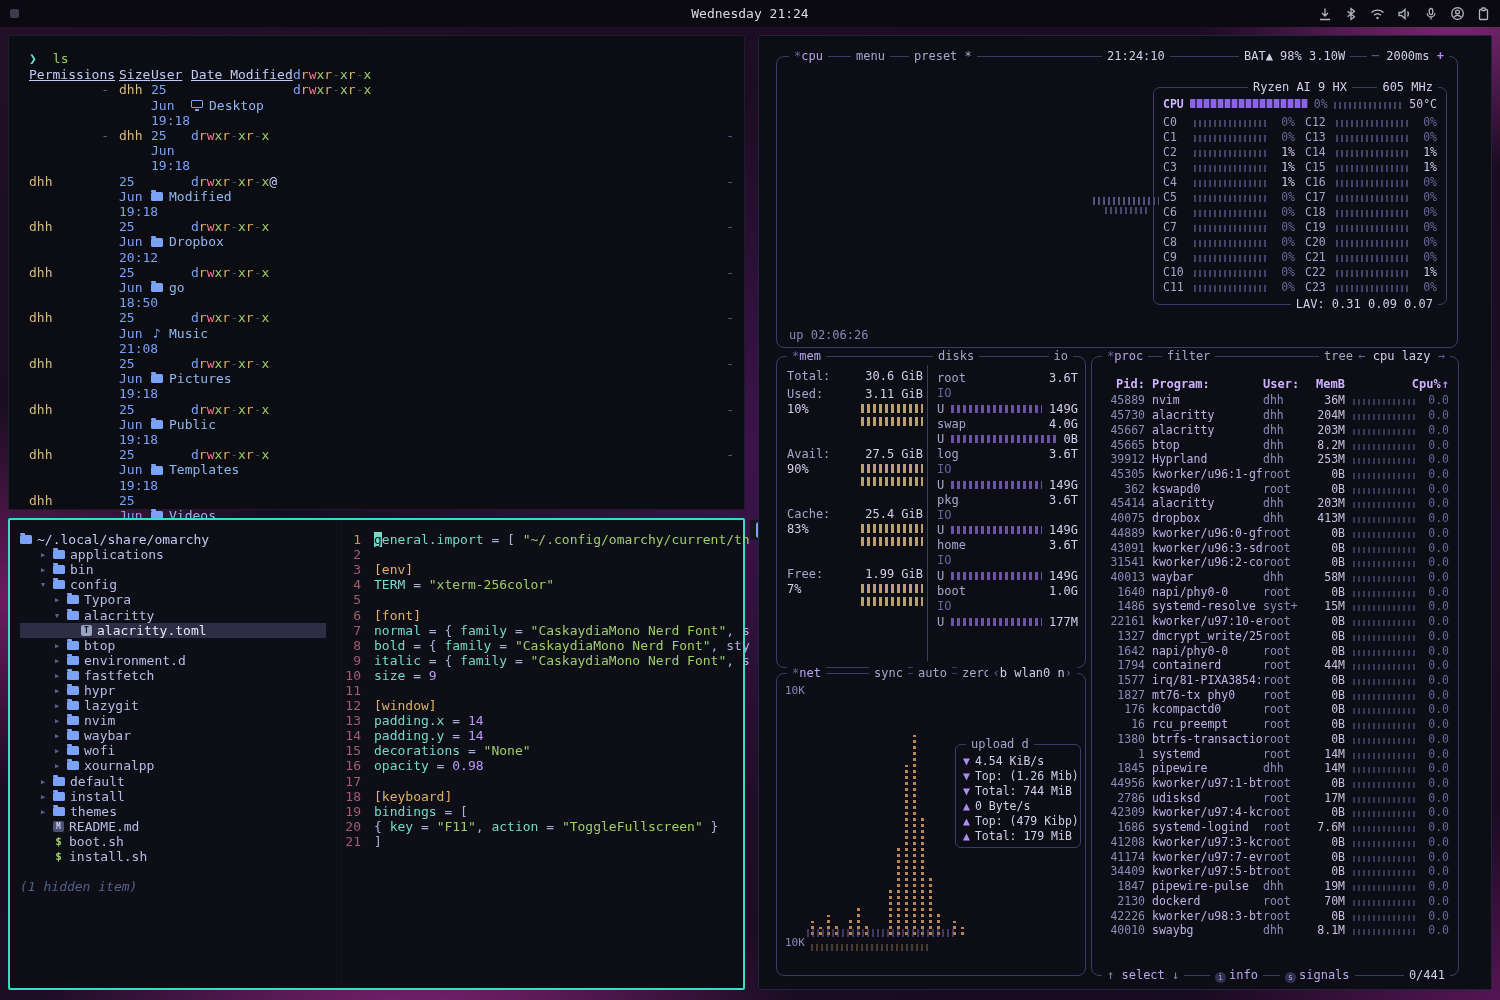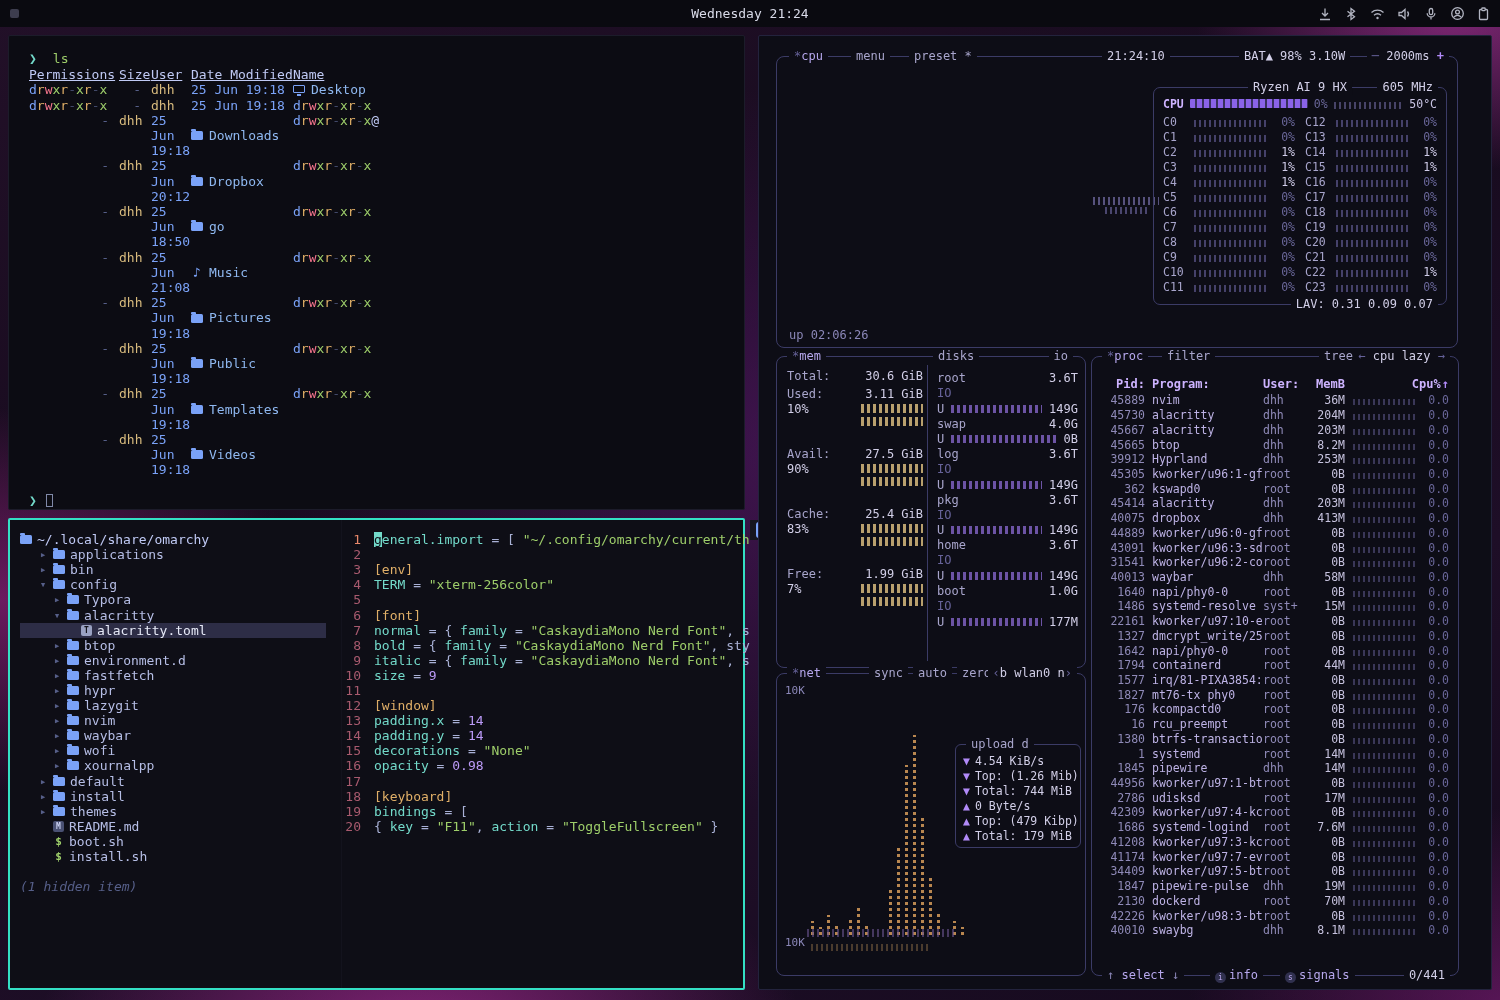--- a/index.html
+++ b/index.html
@@ -224,40 +224,39 @@
 
   <div class="win win-ls">
     <div>
       <span class="prompt">❯</span><span class="cmd">ls</span>
     </div>
     <div class="ls-grid" id="ls-grid">
         <div class="ls-h"><span class="ls-hu">Permissions</span></div>
         <div class="ls-h"><span class="ls-hu">Size</span></div>
         <div class="ls-h"><span class="ls-hu">User</span></div>
         <div class="ls-h"><span class="ls-hu">Date Modified</span></div>
-        <div class="ls-h"><span class="ls-hu">Name</span></div>
         <div class="ls-perm"><span class="p-d">d</span><span class="p-r">r</span><span class="p-w">w</span><span class="p-x">x</span><span class="p-r">r</span><span class="p-n">-</span><span class="p-x">x</span><span class="p-r">r</span><span class="p-n">-</span><span class="p-x">x</span></div>
         <div class="ls-size">-</div>
         <div class="ls-user">dhh</div>
         <div class="ls-date">25 Jun 19:18</div>
         <div class="ls-name">
           <span class="desk-ic"></span>
           <span>Desktop</span>
         </div>
         <div class="ls-perm"><span class="p-d">d</span><span class="p-r">r</span><span class="p-w">w</span><span class="p-x">x</span><span class="p-r">r</span><span class="p-n">-</span><span class="p-x">x</span><span class="p-r">r</span><span class="p-n">-</span><span class="p-x">x</span></div>
         <div class="ls-size">-</div>
         <div class="ls-user">dhh</div>
         <div class="ls-date">25 Jun 19:18</div>
         <div class="ls-perm"><span class="p-d">d</span><span class="p-r">r</span><span class="p-w">w</span><span class="p-x">x</span><span class="p-r">r</span><span class="p-n">-</span><span class="p-x">x</span><span class="p-r">r</span><span class="p-n">-</span><span class="p-x">x</span></div>
         <div class="ls-size">-</div>
         <div class="ls-user">dhh</div>
         <div class="ls-date">25 Jun 19:18</div>
         <div class="ls-name">
           <span class="fold-ic"></span>
-          <span>Downloads</span>
+          <span>Modified</span>
         </div>
         <div class="ls-perm"><span class="p-d">d</span><span class="p-r">r</span><span class="p-w">w</span><span class="p-x">x</span><span class="p-r">r</span><span class="p-n">-</span><span class="p-x">x</span><span class="p-r">r</span><span class="p-n">-</span><span class="p-x">x</span><span class="p-a">@</span></div>
         <div class="ls-size">-</div>
         <div class="ls-user">dhh</div>
         <div class="ls-date">25 Jun 20:12</div>
         <div class="ls-name">
           <span class="fold-ic"></span>
           <span>Dropbox</span>
         </div>
         <div class="ls-perm"><span class="p-d">d</span><span class="p-r">r</span><span class="p-w">w</span><span class="p-x">x</span><span class="p-r">r</span><span class="p-n">-</span><span class="p-x">x</span><span class="p-r">r</span><span class="p-n">-</span><span class="p-x">x</span></div>
@@ -501,20 +500,24 @@
             <span class="ed-num">18</span>
             <span class="ed-code"><span class="tk-sect">[keyboard]</span></span>
           </div>
           <div class="ed-line">
             <span class="ed-num">19</span>
             <span class="ed-code"><span class="tk-key">bindings</span><span class="tk-op"> = [</span></span>
           </div>
           <div class="ed-line">
             <span class="ed-num">20</span>
             <span class="ed-code"><span class="tk-op">{ </span><span class="tk-key">key</span><span class="tk-op"> = </span><span class="tk-str">"F11"</span><span class="tk-op">, </span><span class="tk-key">action</span><span class="tk-op"> = </span><span class="tk-str">"ToggleFullscreen"</span><span class="tk-op"> }</span></span>
+          </div>
+          <div class="ed-line">
+            <span class="ed-num">21</span>
+            <span class="ed-code"><span class="tk-op">]</span></span>
           </div>
         </div>
     </div>
     <div class="statusline">
       <span class="sl-mode">NORMAL</span>
       <span class="sl-git">
         <svg width="11" height="12" viewBox="0 0 11 12" fill="none" stroke="#e0af68" stroke-width="1.2">
             <circle cx="2.6" cy="2.6" r="1.5"></circle>
             <circle cx="2.6" cy="9.4" r="1.5"></circle>
             <circle cx="8.4" cy="4.1" r="1.5"></circle>

